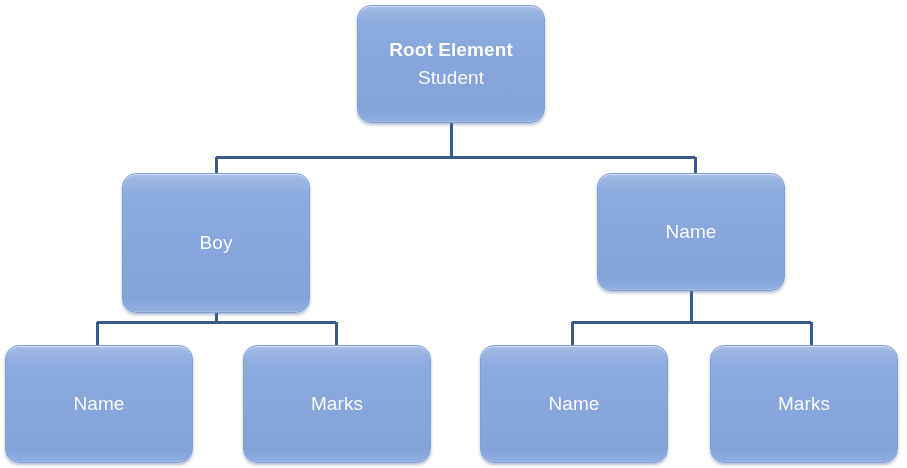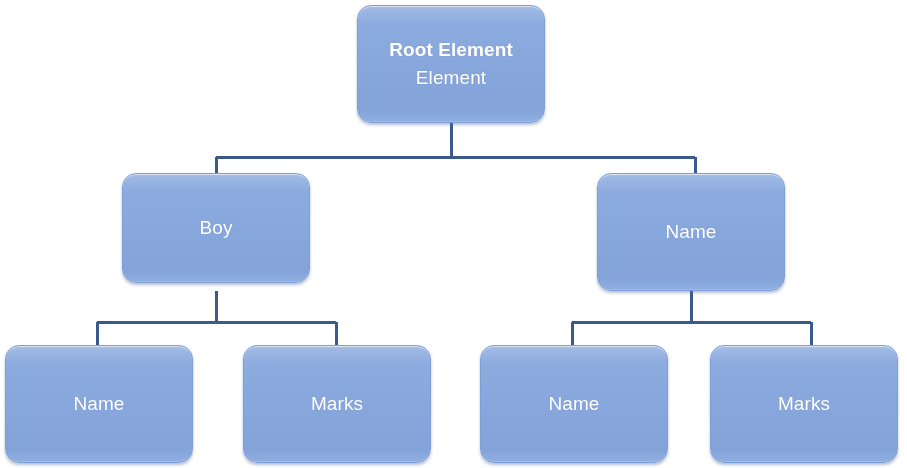--- a/index.html
+++ b/index.html
@@ -67,21 +67,21 @@
     font-size: 19px;
   }
 
   .line-normal {
     font-weight: normal;
     font-size: 19px;
   }
 
   
   .node-root   { left: 357px; top:   5px; width: 188px; height: 118px; }
-  .node-boy    { left: 122px; top: 173px; width: 188px; height: 110px; }
+  .node-boy    { left: 122px; top: 173px; width: 188px; height: 140px; }
   .node-girl   { left: 597px; top: 173px; width: 188px; height: 118px; }
   .node-leaf-1 { left:   5px; top: 345px; width: 188px; height: 118px; }
   .node-leaf-2 { left: 243px; top: 345px; width: 188px; height: 118px; }
   .node-leaf-3 { left: 480px; top: 345px; width: 188px; height: 118px; }
   .node-leaf-4 { left: 710px; top: 345px; width: 188px; height: 118px; }
 </style>
 </head>
 <body>
 
 <div id="canvas">
@@ -106,21 +106,21 @@
       <path d="M 691 291 L 691 322"></path>
 
       <path d="M 572 322 L 811 322"></path>
       <path d="M 572 322 L 572 345"></path>
       <path d="M 811 322 L 811 345"></path>
     </g>
   </svg>
 
   <div class="node node-root">
     <div class="node-line line-bold">Root Element</div>
-    <div class="node-line line-normal">Element</div>
+    <div class="node-line line-normal">Student</div>
   </div>
 
   <div class="node node-boy">
     <div class="node-line line-normal">Boy</div>
   </div>
 
   <div class="node node-girl">
     <div class="node-line line-normal">Name</div>
   </div>
 

